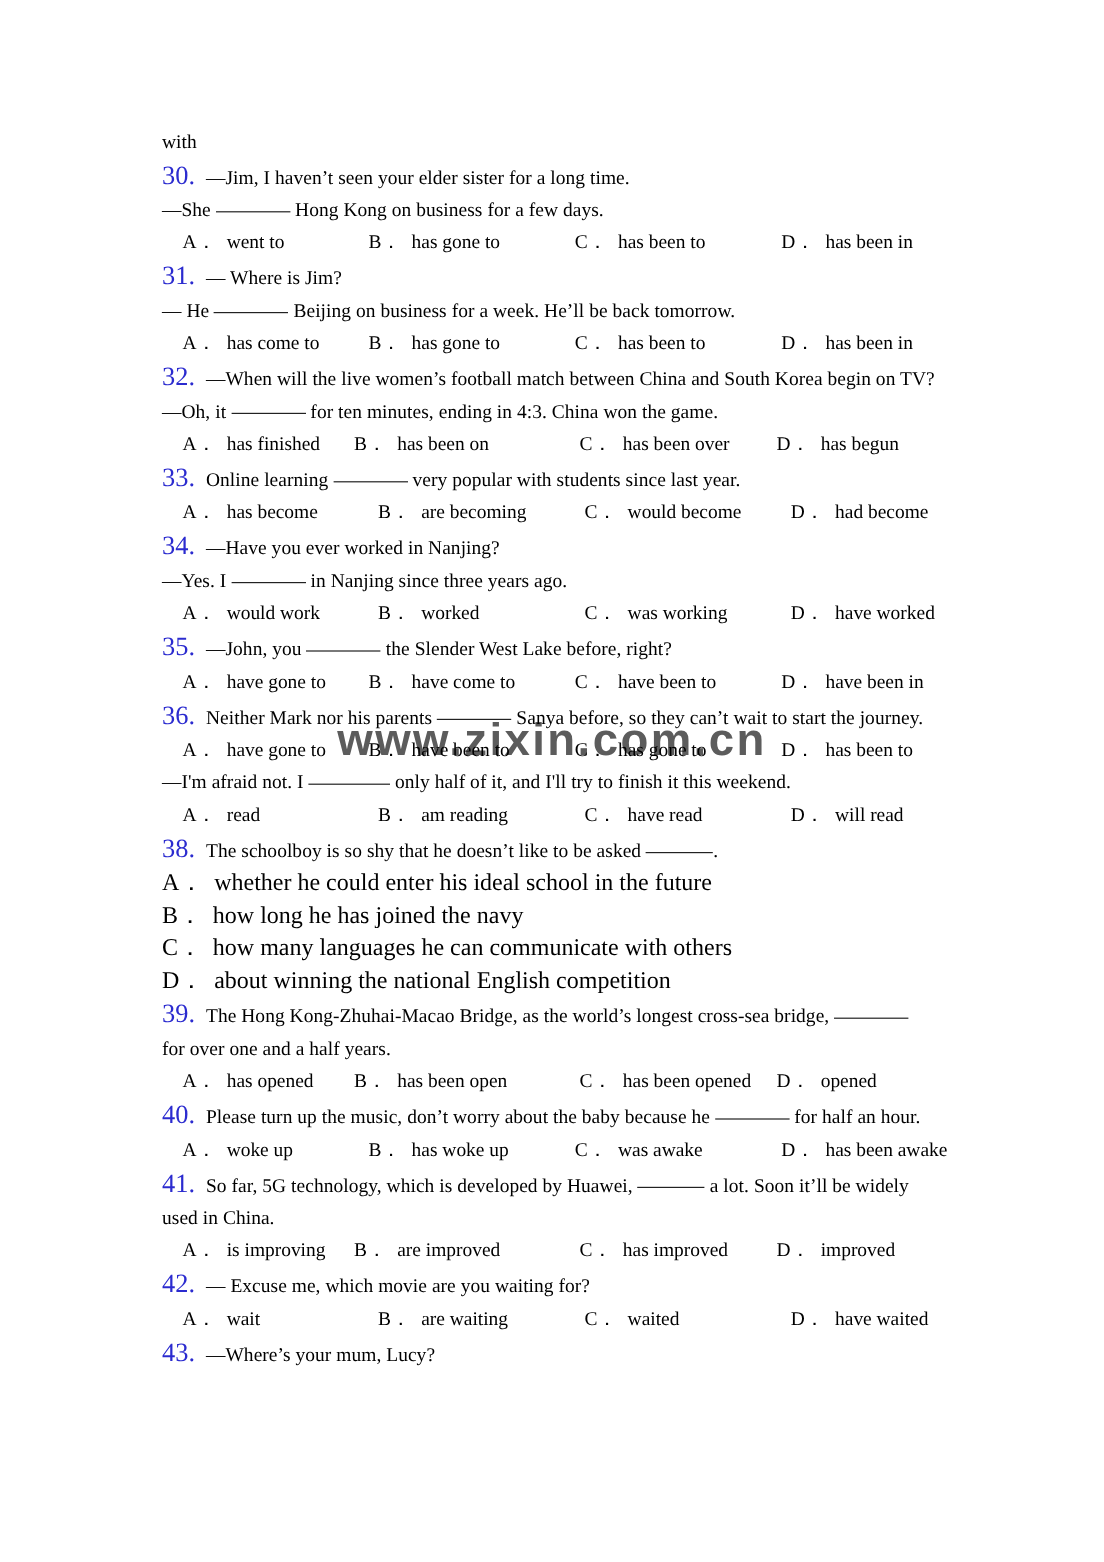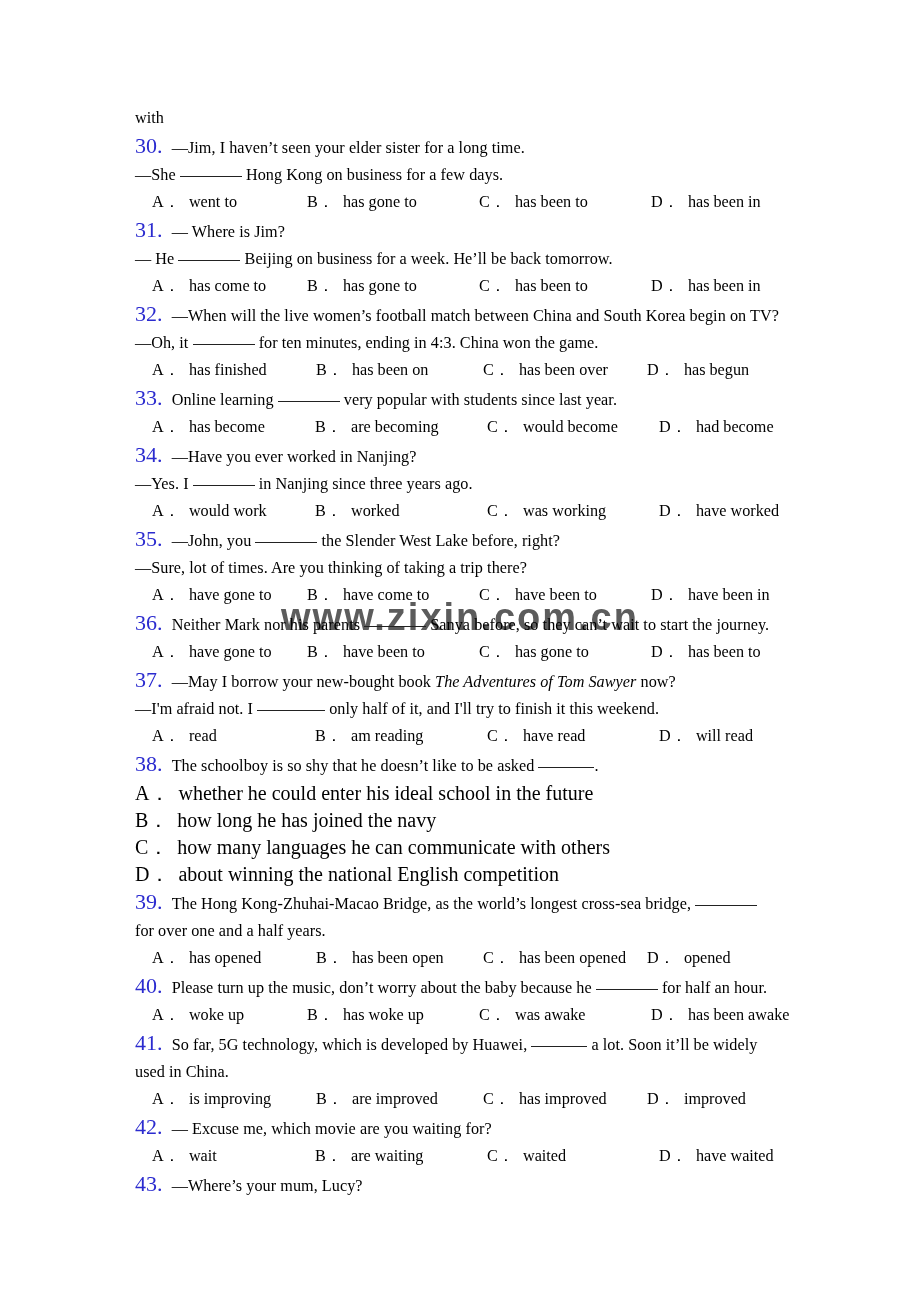--- a/index.html
+++ b/index.html
@@ -79,21 +79,21 @@
   }
   .opt .lt { letter-spacing: 0px; }
   .opt .lbl { margin-left: 9px; }
 
   .c0 { left: 17px; }
   .c1 { left: 172px; }
   .c2 { left: 344px; }
   .c3 { left: 516px; }
 
   
-  .v2 .c1 { left: 181px; }
+  .v2 .c1 { left: 160px; }
   .v2 .c2 { left: 348px; }
   .v2 .c3 { left: 512px; }
 
   .v3 .c1 { left: 180px; }
   .v3 .c2 { left: 352px; }
   .v3 .c3 { left: 524px; }
 
   
   .opt-stack {
     font-size: 20px;
@@ -164,37 +164,35 @@
     <div class="line"><span class="qnum">34.</span><span class="qnum-gap"></span><span>—Have you ever worked in Nanjing?</span></div>
     <div class="line"><span>—Yes. I</span> <span class="blank b-md"></span> <span>in Nanjing since three years ago.</span></div>
     <div class="opts v3">
       <span class="opt c0"><span class="lt">A．</span><span class="lbl">would work</span></span>
       <span class="opt c1"><span class="lt">B．</span><span class="lbl">worked</span></span>
       <span class="opt c2"><span class="lt">C．</span><span class="lbl">was working</span></span>
       <span class="opt c3"><span class="lt">D．</span><span class="lbl">have worked</span></span>
     </div>
 
     <div class="line"><span class="qnum">35.</span><span class="qnum-gap"></span><span>—John, you</span> <span class="blank b-md"></span> <span>the Slender West Lake before, right?</span></div>
-    <div class="line"><span>—Sure, lot of times. Are you thinking of taking a trip there?</span></div>
     <div class="opts">
       <span class="opt c0"><span class="lt">A．</span><span class="lbl">have gone to</span></span>
       <span class="opt c1"><span class="lt">B．</span><span class="lbl">have come to</span></span>
       <span class="opt c2"><span class="lt">C．</span><span class="lbl">have been to</span></span>
       <span class="opt c3"><span class="lt">D．</span><span class="lbl">have been in</span></span>
     </div>
 
     <div class="line"><span class="qnum">36.</span><span class="qnum-gap"></span><span>Neither Mark nor his parents</span> <span class="blank b-md"></span> <span>Sanya before, so they can’t wait to start the journey.</span></div>
     <div class="opts">
       <span class="opt c0"><span class="lt">A．</span><span class="lbl">have gone to</span></span>
       <span class="opt c1"><span class="lt">B．</span><span class="lbl">have been to</span></span>
       <span class="opt c2"><span class="lt">C．</span><span class="lbl">has gone to</span></span>
       <span class="opt c3"><span class="lt">D．</span><span class="lbl">has been to</span></span>
     </div>
 
-    <div class="line"><span class="qnum">37.</span><span class="qnum-gap"></span><span>—May I borrow your new-bought book</span> <span class="ital">The Adventures of Tom Sawyer</span> <span>now?</span></div>
     <div class="line"><span>—I'm afraid not. I</span> <span class="blank b-lg"></span> <span>only half of it, and I'll try to finish it this weekend.</span></div>
     <div class="opts v3">
       <span class="opt c0"><span class="lt">A．</span><span class="lbl">read</span></span>
       <span class="opt c1"><span class="lt">B．</span><span class="lbl">am reading</span></span>
       <span class="opt c2"><span class="lt">C．</span><span class="lbl">have read</span></span>
       <span class="opt c3"><span class="lt">D．</span><span class="lbl">will read</span></span>
     </div>
 
     <div class="line"><span class="qnum">38.</span><span class="qnum-gap"></span><span>The schoolboy is so shy that he doesn’t like to be asked</span> <span class="blank b-sm"></span><span>.</span></div>
     <div class="opt-stack"><span class="lt">A．</span><span class="lbl">whether he could enter his ideal school in the future</span></div>

